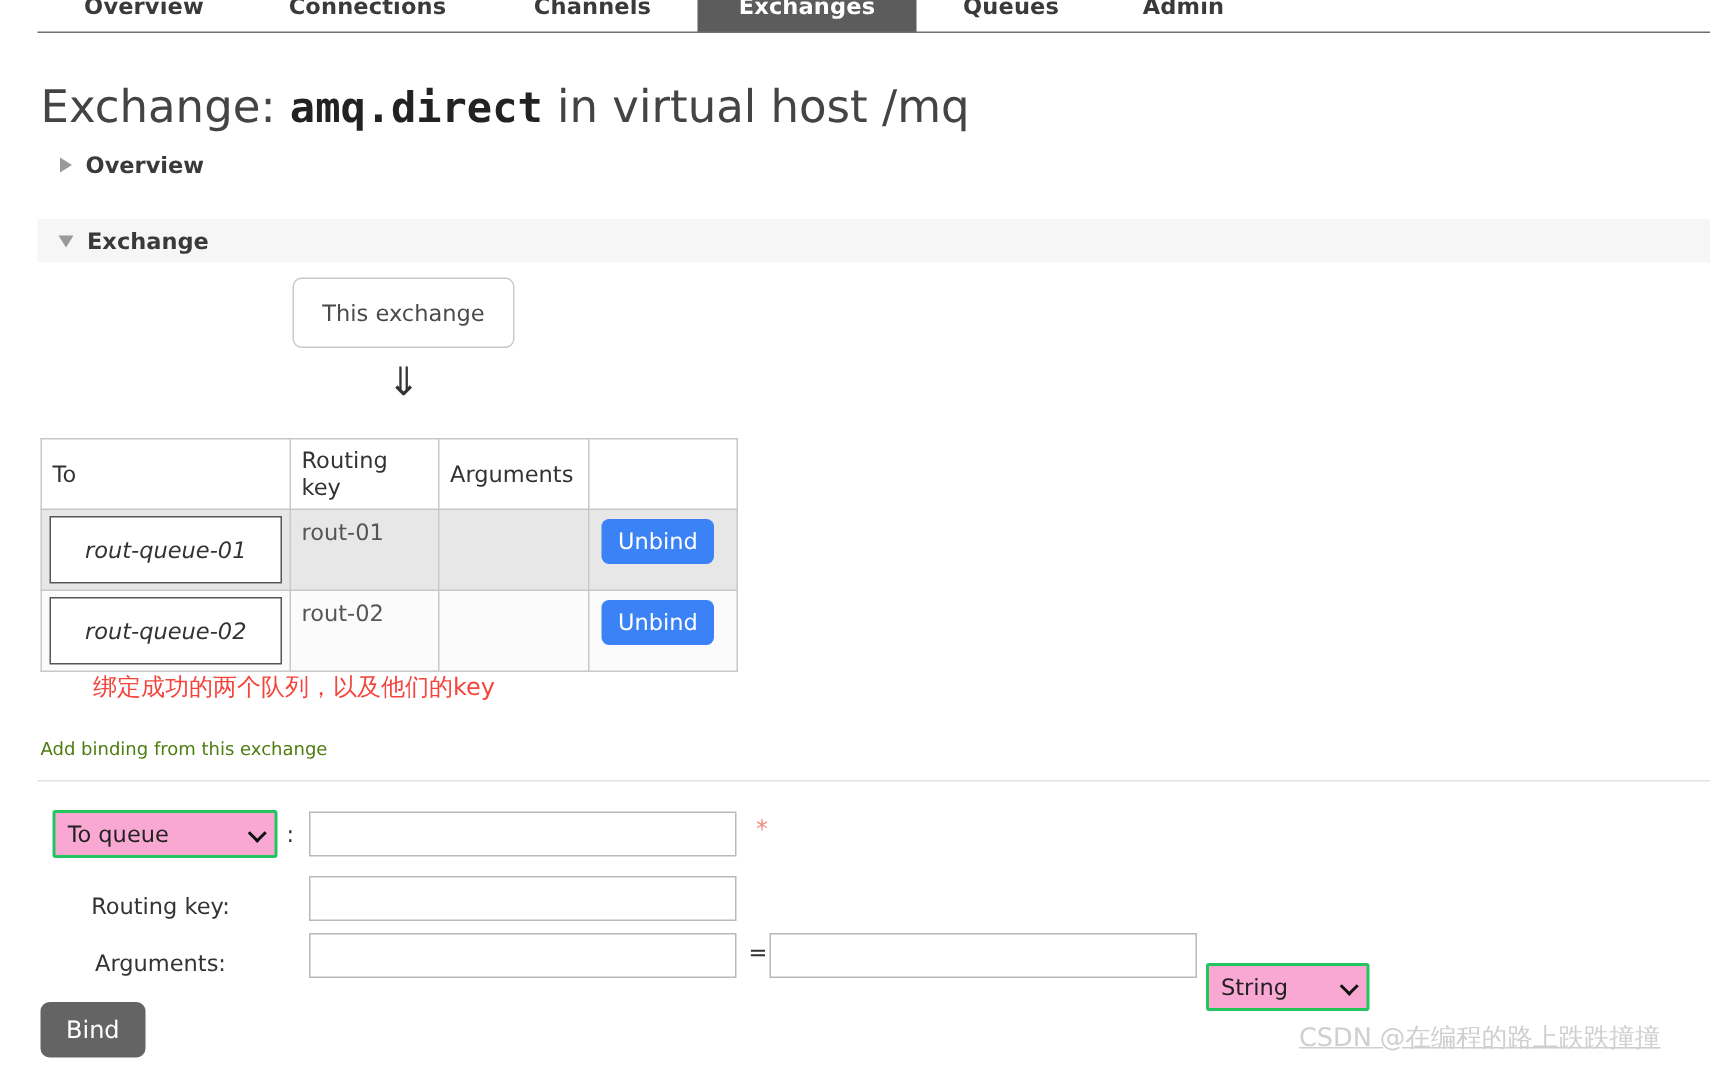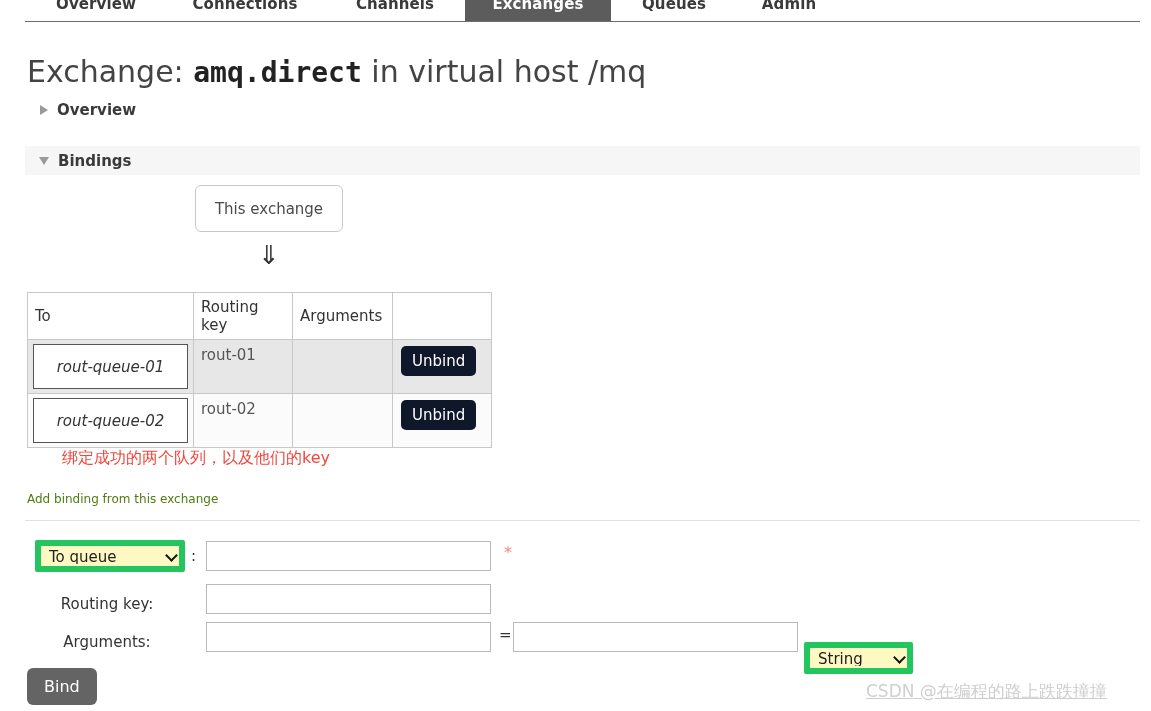--- a/index.html
+++ b/index.html
@@ -97,21 +97,21 @@
   .col-args    { width: 100px; }
   .col-act     { width: 99px; }
   .queue-pill {
     display: flex; align-items: center; justify-content: center;
     border: 1px solid #555; background: #fff; color: #333;
     height: 45px; font-size: 15px; padding: 0 6px; font-style: italic;
   }
   td.cell-to { padding: 4px 5px; }
   .routing-cell { padding-top: 4px; color: #555; margin-top: 35px; }
   .btn-dark {
-    display: inline-block; background: #0f172a; color: #fff;
+    display: inline-block; background: #3b82f6; color: #fff;
     border: none; border-radius: 5px; padding: 6px 11px;
     font-size: 15px; font-family: inherit; cursor: pointer;
   }
   td.cell-act { padding: 6px 6px 6px 8px; }
 
   
   .annotation {
     position: absolute; left: 62px; top: 448px;
     font-size: 16px; color: #f4453c; white-space: nowrap;
   }
@@ -121,21 +121,21 @@
     position: absolute; left: 27px; top: 492px;
     font-size: 12px; color: #4d7c0f;
   }
   .add-rule {
     position: absolute; left: 25px; top: 520px; width: 1115px;
     height: 1px; background: #e2e2e2;
   }
   .sel-wrap { position: absolute; }
   .sel-wrap select {
     width: 100%; height: 100%; font-family: inherit; font-size: 15px;
-    color: #222; background: #fef9c3; border: 6px solid #22c55e;
+    color: #222; background: #f9a8d4; border: 2px solid #22c55e;
     padding: 2px 26px 2px 8px; border-radius: 2px;
     -webkit-appearance: none; appearance: none;
   }
   .sel-wrap .chev {
     position: absolute; right: 9px; top: 50%; margin-top: -5px;
     width: 9px; height: 9px; pointer-events: none;
     border-right: 2px solid #111; border-bottom: 2px solid #111;
     transform: rotate(45deg);
   }
   #to-queue-wrap { left: 35px; top: 540px; width: 150px; height: 32px; }
@@ -197,21 +197,21 @@
 
   <div class="page-title"><span>Exchange: </span><span class="mono">amq.direct</span><span> in virtual host /mq</span></div>
 
   <div class="sec-row" id="overview-row">
     <span class="tri right"></span>
     <span>Overview</span>
   </div>
 
   <div id="bindings-bar">
     <span class="tri down"></span>
-    <span class="sec-label">Bindings</span>
+    <span class="sec-label">Exchange</span>
   </div>
 
   <div class="exchange-box">
     <span>This exchange</span>
   </div>
   <div class="down-arrow">⇓</div>
 
   <table class="btable">
     <thead>
       <tr>

